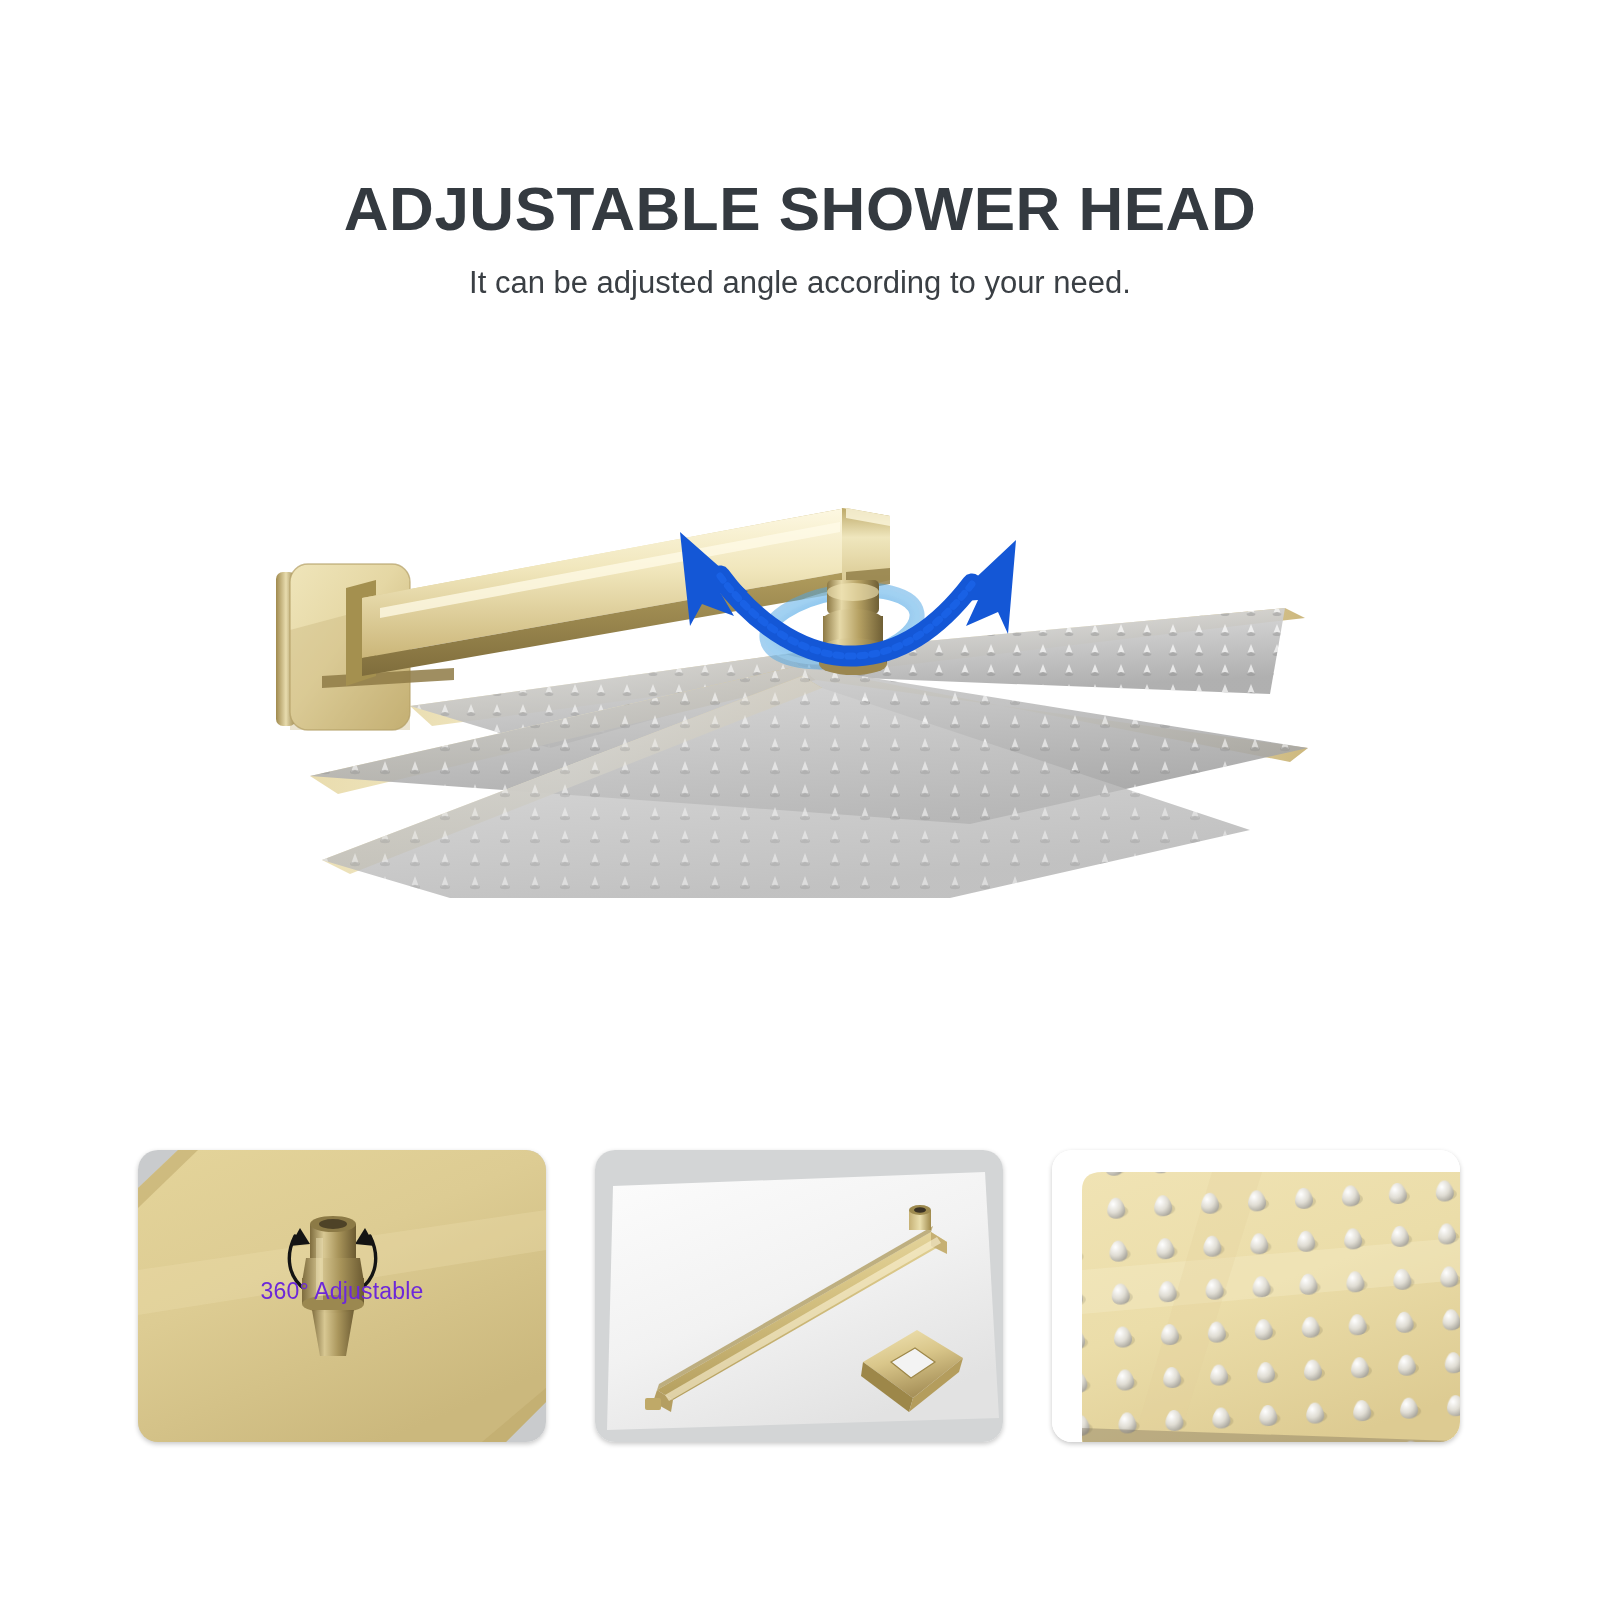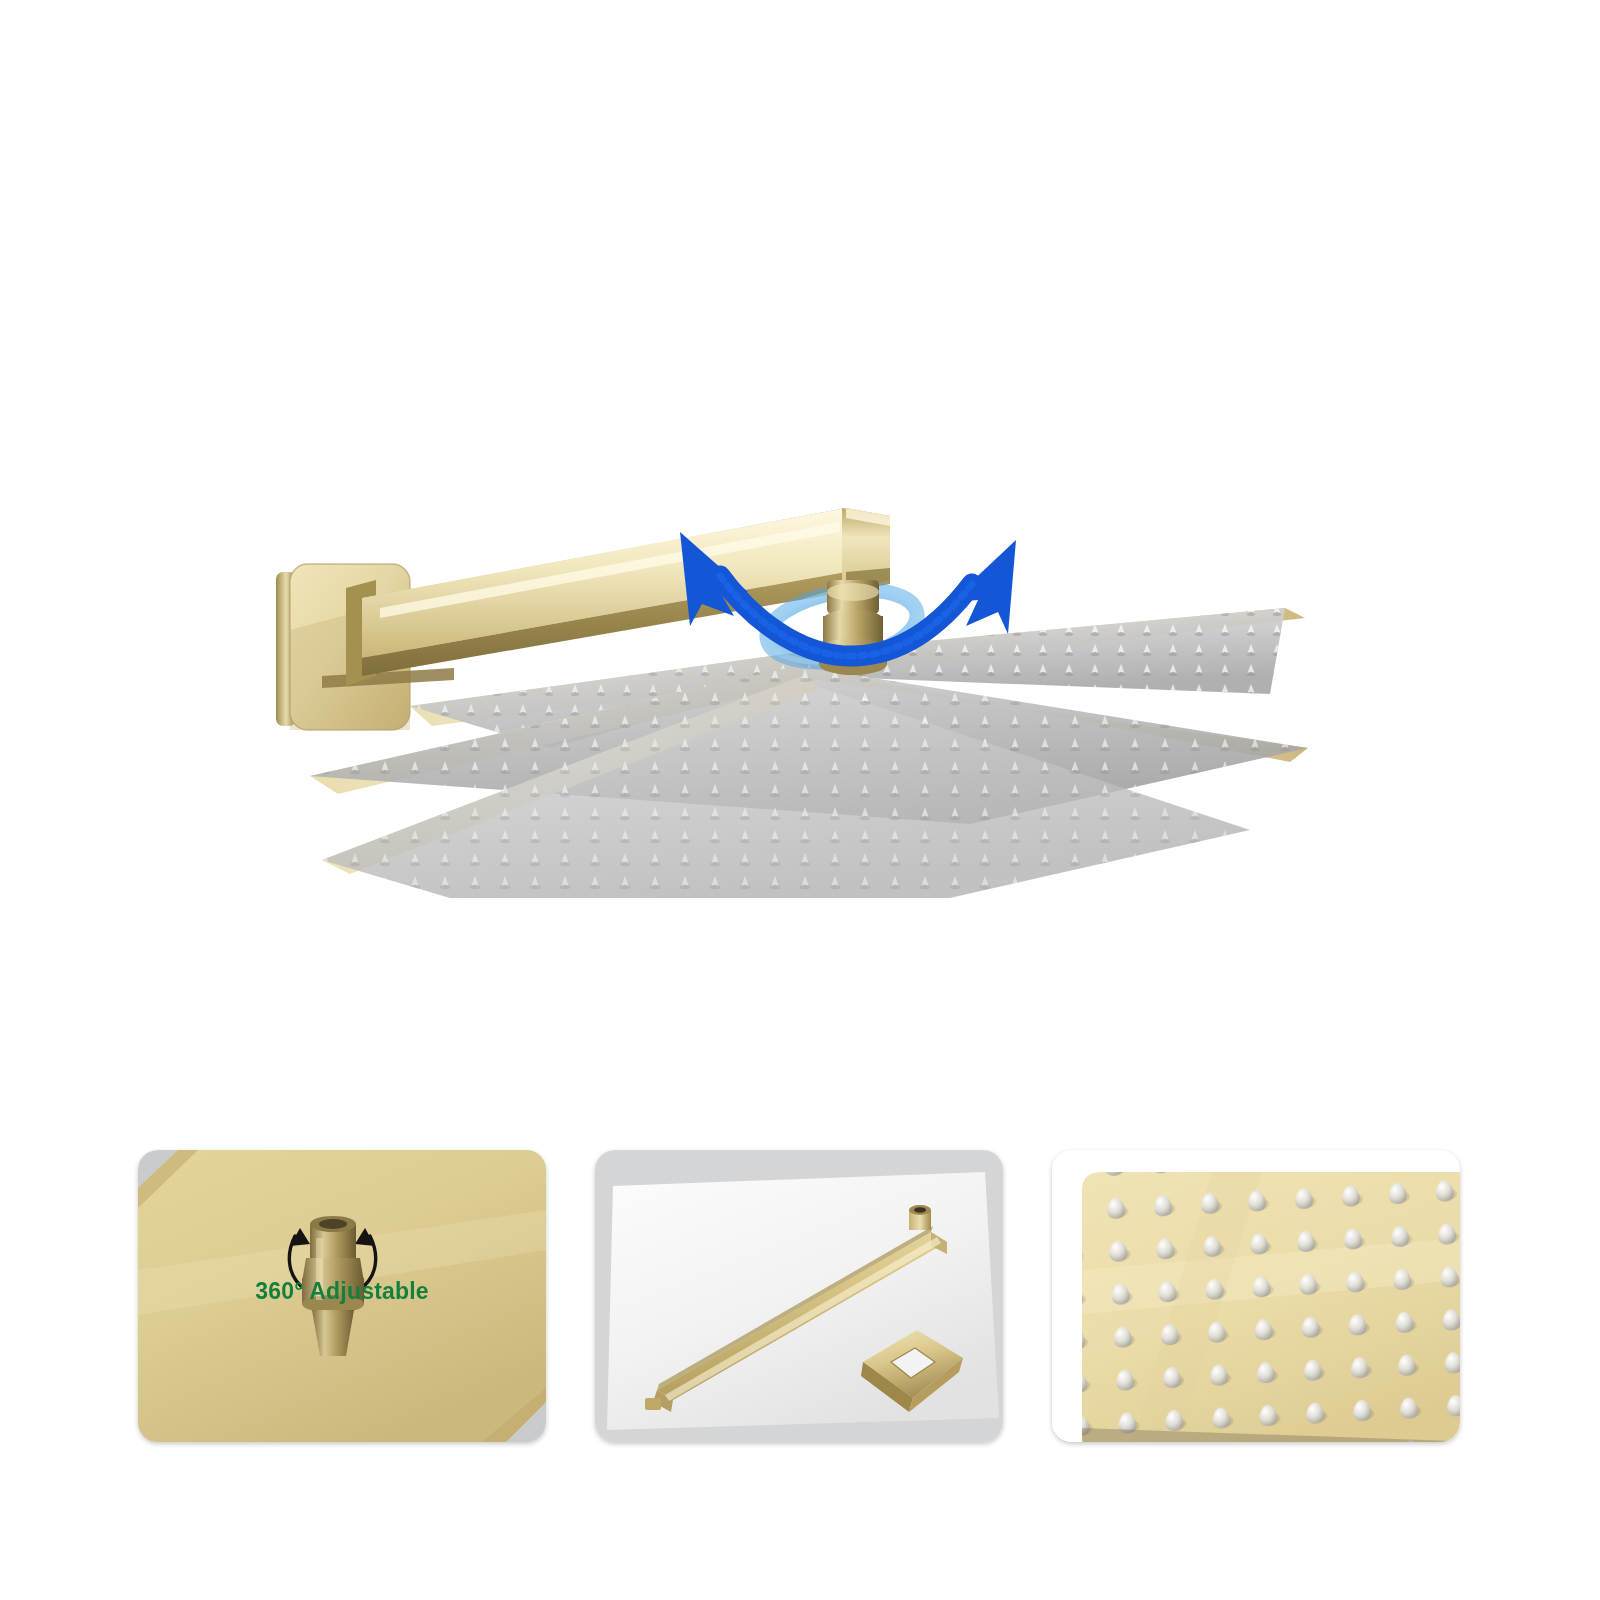--- a/index.html
+++ b/index.html
@@ -31,30 +31,34 @@
   .cards{position:absolute;left:138px;top:1150px;width:1322px;height:292px;
          display:flex;justify-content:space-between;}
   .card{
     width:408px;height:292px;border-radius:20px;overflow:hidden;
     position:relative;background:#fff;
     box-shadow:0 2px 5px rgba(0,0,0,0.22);
   }
   .card svg{display:block;width:100%;height:100%;}
   .card-label{
     position:absolute;left:0;right:0;top:128px;text-align:center;
-    font-size:23px;font-weight:700;color:#15803d;
+    font-size:23px;font-weight:400;color:#6d28d9;
     font-family:"Liberation Sans", sans-serif;
     letter-spacing:0.2px;pointer-events:none;
   }
 </style>
 </head>
 <body>
 
 <div class="page">
 
+  <div class="header">
+    <div class="title">ADJUSTABLE SHOWER HEAD</div>
+    <div class="subtitle">It can be adjusted angle according to your need.</div>
+  </div>
 
   <div class="hero">
     <svg viewBox="0 0 1110 420" xmlns="http://www.w3.org/2000/svg">
       <defs>
         <linearGradient id="gArmTop" x1="0" y1="0" x2="0" y2="1">
           <stop offset="0" stop-color="#bda968"></stop>
           <stop offset="0.35" stop-color="#efe6bd"></stop>
           <stop offset="1" stop-color="#d6c48a"></stop>
         </linearGradient>
         <linearGradient id="gArmFace" x1="0" y1="0" x2="0" y2="1">

